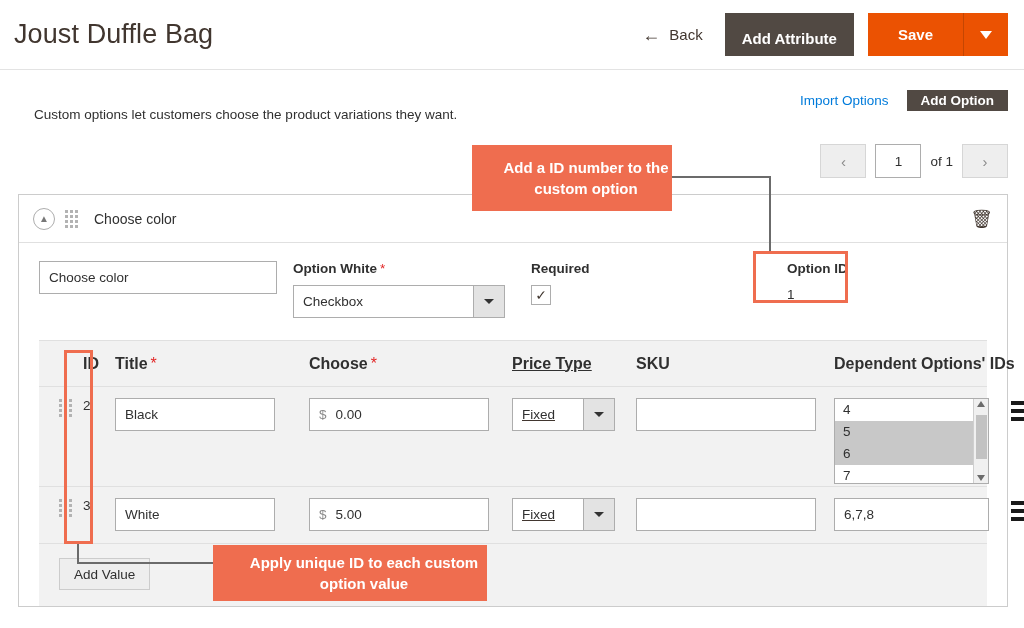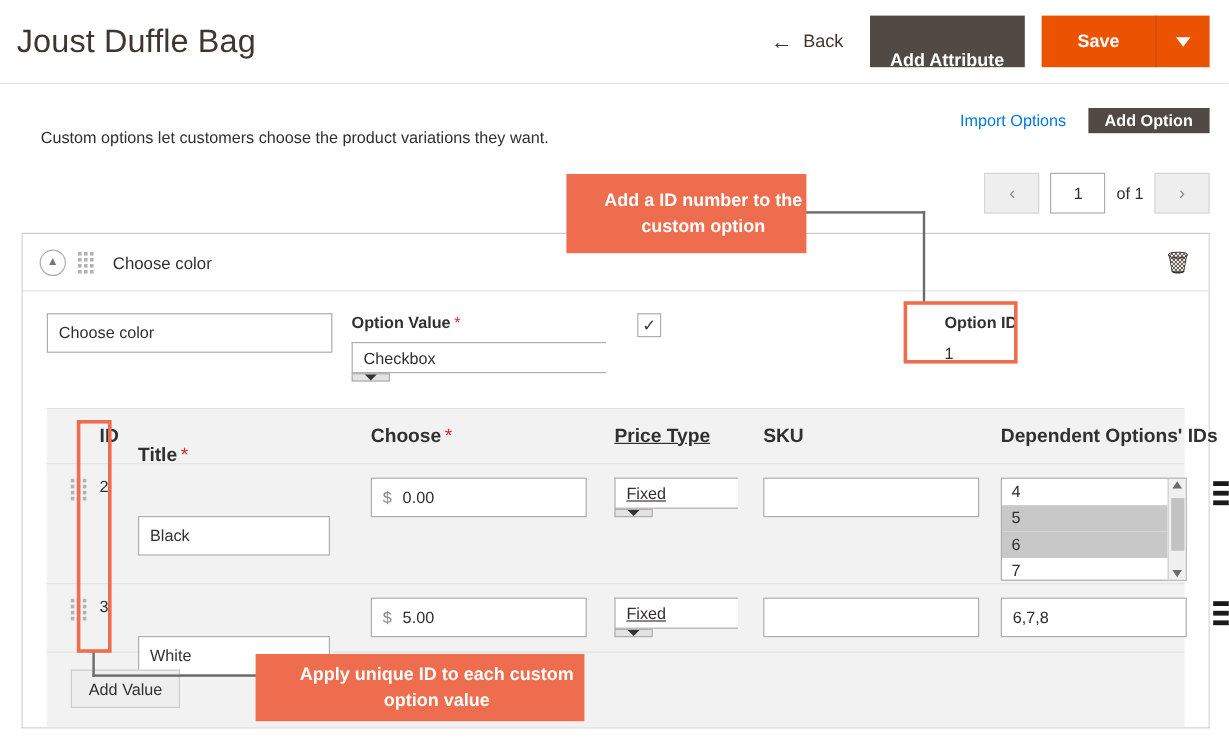--- a/index.html
+++ b/index.html
@@ -35,21 +35,21 @@
   .back-btn {
     display: flex; align-items: center; gap: 9px;
     font-size: 15px; color: #41362f; cursor: pointer;
     background: none; border: none; padding: 6px 8px;
     font-family: inherit;
   }
   .back-arrow { font-size: 18px; line-height: 1; color: #41362f; }
   .btn-dark {
     background: #514943; color: #fff; border: none;
     font-size: 15px; font-weight: bold;
-    padding: 16px 17px; height: 43px; line-height: 43px;
+    padding: 4px 17px; height: 43px; line-height: 43px;
     cursor: pointer; font-family: inherit;
   }
   .save-group { display: flex; height: 43px; border-radius: 14px; }
   .btn-save {
     background: #eb5202; color: #fff; border: none;
     font-size: 15px; font-weight: bold;
     padding: 0 30px; height: 43px;
     cursor: pointer; font-family: inherit;
     border-right: 1px solid #c44602;
   }
@@ -141,21 +141,21 @@
   .field-label {
     font-size: 13.5px; font-weight: bold; color: #303030;
     margin-bottom: 9px; display: block;
   }
   .req-star { color: #e22626; font-weight: normal; padding-left: 3px; }
   .text-input {
     height: 33px; border: 1px solid #adadad; background: #fff;
     font-size: 13.5px; color: #303030; padding: 0 9px;
     font-family: inherit; outline: none;
   }
-  .select-wrap { display: flex; height: 33px; flex-direction: column; }
+  .select-wrap { display: flex; height: 33px; }
   .select-face {
     flex: 1; border: 1px solid #adadad; border-right: none;
     background: #fff; font-size: 13.5px; color: #303030;
     display: flex; align-items: center; padding: 0 9px;
   }
   .select-arrow {
     width: 32px; border: 1px solid #adadad; background: #e3e3e3;
     display: flex; align-items: center; justify-content: center;
     cursor: pointer;
   }
@@ -183,21 +183,21 @@
   .vt-head .th {
     font-size: 16px; font-weight: bold; color: #303030;
   }
   .vt-row {
     display: flex; align-items: flex-start;
     border-bottom: 1px solid #e0e0e0;
     padding-left: 20px; background: #f2f2f2;
   }
   .c-handle { width: 24px; flex: 0 0 24px; padding-top: 12px; }
   .c-id     { width: 32px; flex: 0 0 32px; font-size: 13.5px; color: #303030; }
-  .c-title  { width: 178px; flex: 0 0 178px; margin-top: 32px; }
+  .c-title  { width: 178px; flex: 0 0 178px; }
   .c-price  { width: 185px; flex: 0 0 185px; margin-left: 16px; }
   .c-ptype  { width: 103px; flex: 0 0 103px; margin-left: 18px; text-decoration: underline; }
   .c-sku    { width: 185px; flex: 0 0 185px; margin-left: 21px; }
   .c-dep    { width: 155px; flex: 0 0 155px; margin-left: 13px; }
   .c-tools  { flex: 1; display: flex; align-items: center; gap: 22px; padding-left: 22px; }
 
   .vt-row .c-id, .vt-row .c-title, .vt-row .c-price,
   .vt-row .c-ptype, .vt-row .c-sku, .vt-row .c-dep { padding-top: 11px; }
   .vt-row .c-tools { padding-top: 14px; }
 
@@ -332,30 +332,31 @@
   </div>
 
   <div class="option-body">
     <div class="field-row">
 
       <div class="field" style="width:254px">
         <input class="text-input" style="width: 238px;" value="Choose color">
       </div>
 
       <div class="field" style="width:238px">
-        <label class="field-label"><span>Option Value</span><span class="req-star">*</span></label>
+        <label class="field-label"><span>Option White</span><span class="req-star">*</span></label>
         <div class="select-wrap" style="width:212px">
           <div class="select-face">Checkbox</div>
           <div class="select-arrow">
               <span class="caret-down"></span>
             </div>
         </div>
       </div>
 
       <div class="field" style="width:238px">
+        <label class="field-label">Required</label>
         <div class="checkbox-box">✓</div>
       </div>
 
       <div class="field" style="width:200px;padding-left:18px">
         <label class="field-label">Option ID</label>
         <div style="font-size:13.5px;color:#303030;padding-top:2px">1</div>
       </div>
 
     </div>
 

